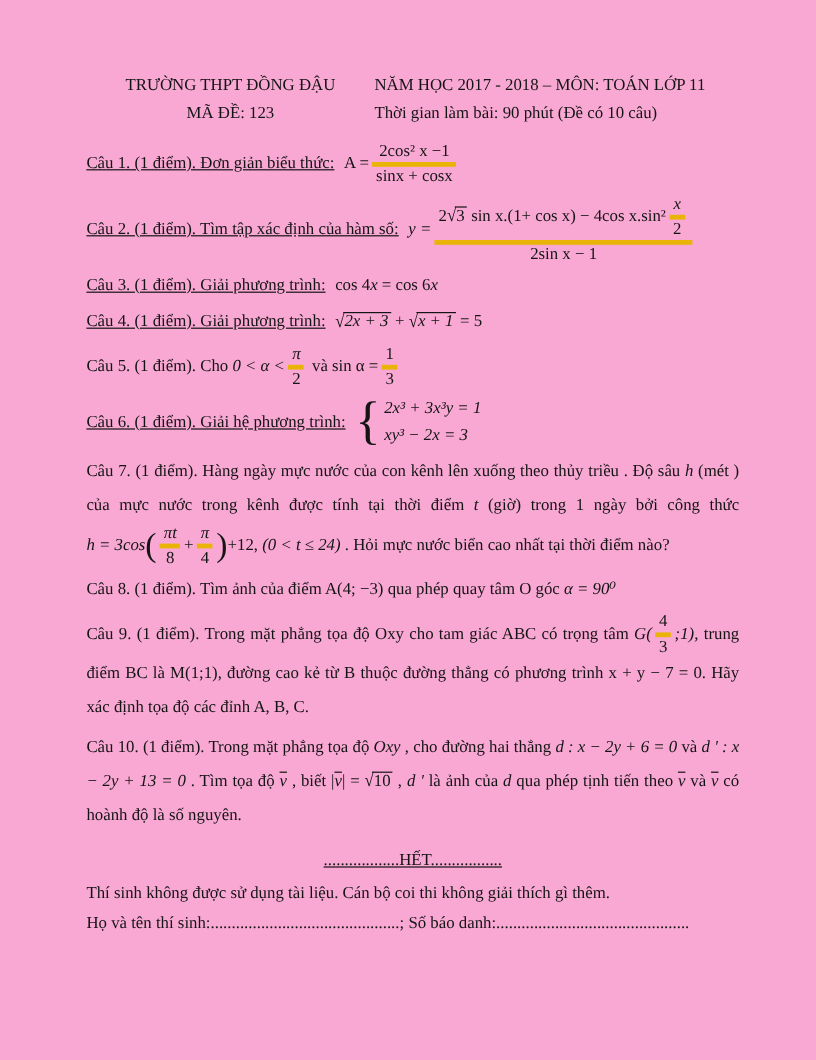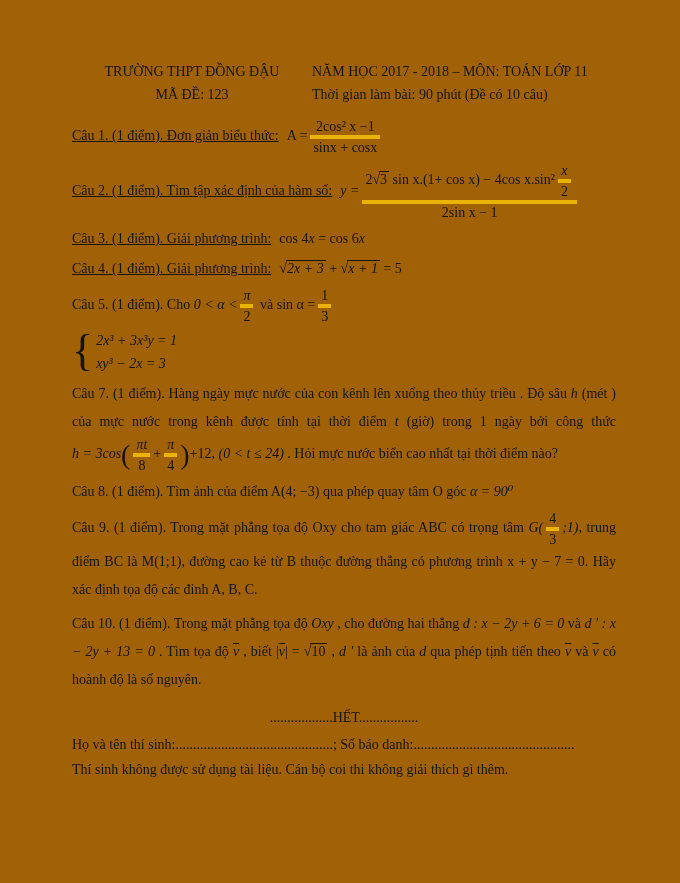--- a/index.html
+++ b/index.html
@@ -1,19 +1,19 @@
 <!DOCTYPE html>
 <html><head>
 <meta charset="utf-8">
 <style>
   html,body{margin:0;padding:0;background:#fff;}
   .page{
     width:680px;height:883px;box-sizing:border-box;
     padding:60px 64px 0 72px;
-    background:#a16207;color:#141414;
+    background:#f9a8d4;color:#141414;
     font-family:"Liberation Serif","DejaVu Serif",serif;
     font-size:14px;overflow:hidden;
   }
   
   .header{display:flex;margin-bottom:12px;}
   .h-left{width:240px;text-align:center;line-height:23px;}
   .h-right{line-height:23px;}
   
   .q{margin-bottom:6px;line-height:24px;}
   .q .lbl{margin-right:8px;text-decoration:underline;}
@@ -33,21 +33,21 @@
   .sys::before{content:"{";font-size:44px;font-weight:300;line-height:0.9;margin-right:3px;
     font-family:"Liberation Serif",serif;}
   .sys .eqs{display:inline-flex;flex-direction:column;row-gap:3px;line-height:20px;}
   
   .lp::before{content:"(";}
   .rp::before{content:")";}
   .lp,.rp{font-size:28px;font-weight:300;line-height:0;vertical-align:middle;display:inline-block;}
   
   .vec{font-style:italic;text-decoration:overline;}
   
-  .end-line{text-align:center;line-height:28px;margin-top:10px;}
+  .end-line{text-align:center;line-height:28px;margin-top:10px;text-decoration:underline;}
   .foot{line-height:25px;}
 </style>
 </head>
 <body>
 
 <div class="page">
 
   <div class="header">
     <div class="h-left">
       <div>TRƯỜNG THPT ĐỒNG ĐẬU</div>
@@ -74,21 +74,21 @@
   <div class="q">
     <span class="lbl">Câu 4. (1 điểm). Giải phương trình:</span><span class="f"><span class="sqrt"><span class="rbody it">2x + 3</span></span><span> + </span><span class="sqrt"><span class="rbody it">x + 1</span></span><span> = 5</span>
     </span>
   </div>
 
   <div class="q">
     <span>Câu 5. (1 điểm). Cho </span><span class="it">0 &lt; α &lt;</span><span class="frac"><span class="fn it">π</span><span class="fd">2</span></span><span> và sin α =</span><span class="frac"><span class="fn">1</span><span class="fd">3</span></span>
   </div>
 
   <div class="q">
-    <span class="sys">
+    <span class="lbl">Câu 6. (1 điểm). Giải hệ phương trình:</span><span class="sys">
         <span class="eqs">
           <span class="it">2x³ + 3x³y = 1</span>
           <span class="it">xy³ − 2x = 3</span>
         </span>
       </span>
   </div>
 
   <div class="para">
     <span>Câu 7. (1 điểm). Hàng ngày mực nước của con kênh lên xuống theo thủy triều . Độ sâu </span><span class="it">h</span><span> (mét ) của mực nước trong kênh được tính tại thời điểm </span><span class="it">t</span><span> (giờ) trong 1 ngày bởi công thức </span><span class="f"><span class="it">h = 3cos</span><span class="lp"></span><span class="frac"><span class="fn it">πt</span><span class="fd">8</span></span><span>+</span><span class="frac"><span class="fn it">π</span><span class="fd">4</span></span><span class="rp"></span><span>+12,</span><span class="it"> (0 &lt; t ≤ 24)</span></span><span> . Hỏi mực nước biển cao nhất tại thời điểm nào?</span>
   </div>
@@ -99,16 +99,16 @@
 
   <div class="para">
     <span>Câu 9. (1 điểm). Trong mặt phẳng tọa độ Oxy cho tam giác ABC có trọng tâm </span><span class="it">G(</span><span class="frac"><span class="fn">4</span><span class="fd">3</span></span><span class="it">;1),</span><span> trung điểm BC là M(1;1), đường cao kẻ từ B thuộc đường thẳng có phương trình x + y − 7 = 0. Hãy xác định tọa độ các đỉnh A, B, C.</span>
   </div>
 
   <div class="para">
     <span>Câu 10. (1 điểm). Trong mặt phẳng tọa độ </span><span class="it">Oxy</span><span> , cho đường hai thẳng </span><span class="it">d : x − 2y + 6 = 0</span><span> và </span><span class="it">d ' : x − 2y + 13 = 0</span><span> . Tìm tọa độ </span><span class="vec">v</span><span> , biết </span><span class="f"><span>|</span><span class="vec">v</span><span>| = </span><span class="sqrt"><span class="rbody">10</span></span></span><span> , </span><span class="it">d '</span><span> là ảnh của </span><span class="it">d</span><span> qua phép tịnh tiến theo </span><span class="vec">v</span><span> và </span><span class="vec">v</span><span> có hoành độ là số nguyên.</span>
   </div>
 
   <div class="end-line">..................HẾT.................</div>
+  <div class="foot">Thí sinh không được sử dụng tài liệu. Cán bộ coi thi không giải thích gì thêm.</div>
   <div class="foot">Họ và tên thí sinh:.............................................; Số báo danh:..............................................</div>
-  <div class="foot">Thí sinh không được sử dụng tài liệu. Cán bộ coi thi không giải thích gì thêm.</div>
 
 </div>
 
 </body></html>

